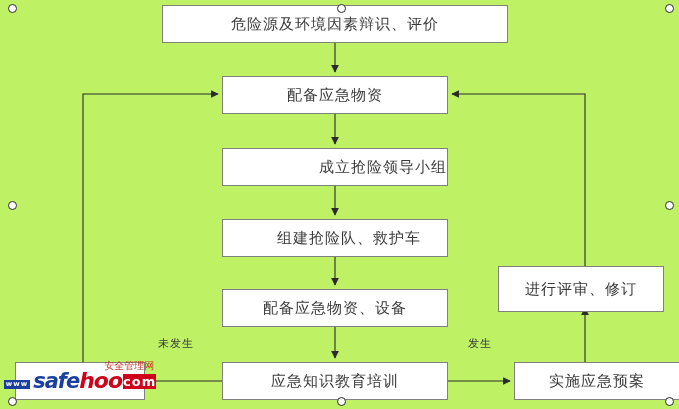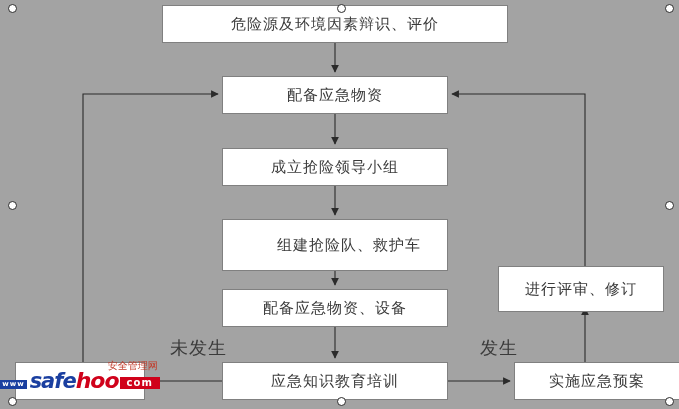--- a/index.html
+++ b/index.html
@@ -4,46 +4,45 @@
 <style>
   html, body {
     margin: 0;
     padding: 0;
     background: #ffffff;
   }
   #canvas {
     position: relative;
     width: 679px;
     height: 409px;
-    background: #a3a3a3;
+    background: #bef264;
     font-family: "Liberation Serif", "DejaVu Serif", serif;
     overflow: hidden;
   }
   .fc-box {
     position: absolute;
     box-sizing: border-box;
     border: 1px solid #808080;
     background: #ffffff;
     display: flex;
     align-items: center;
     justify-content: center;
     color: #3a3a3a;
     font-size: 15px;
     letter-spacing: 1px;
     white-space: nowrap;
     z-index: 3;
   }
   .fc-label {
     position: absolute;
     color: #3a3a3a;
-    font-size: 18px;
+    font-size: 11px;
     letter-spacing: 1px;
     white-space: nowrap;
     z-index: 4;
-    margin-left: 12px;
   }
   #edges {
     position: absolute;
     left: 0;
     top: 0;
     width: 679px;
     height: 409px;
     z-index: 1;
   }
   #handles {
@@ -105,24 +104,24 @@
   .logo-hoo {
     color: #d0021b;
     font-size: 22px;
     font-weight: bold;
     font-style: italic;
     letter-spacing: -1px;
   }
   .logo-com {
     background: #d0021b;
     color: #ffffff;
-    font-size: 10px;
-    font-weight: bold;
-    letter-spacing: 1px;
-    padding: 1px 7px;
+    font-size: 13px;
+    font-weight: bold;
+    letter-spacing: 1px;
+    padding: 1px 0;
     position: relative;
     top: -2px;
     margin-left: 1px;
   }
   .logo-cn {
     position: absolute;
     right: 2px;
     top: -9px;
     color: #c23b2a;
     font-family: "Liberation Serif", serif;
@@ -166,25 +165,25 @@
   </svg>
 
   <div class="fc-box" style="left:162px; top:5px; width:346px; height:38px;">
     <span>危险源及环境因素辩识、评价</span>
   </div>
 
   <div class="fc-box" style="left:222px; top:76px; width:226px; height:38px;">
     <span>配备应急物资</span>
   </div>
 
-  <div class="fc-box" style="left:222px; top:148px; width:226px; height:38px;">
+  <div class="fc-box" style="left:222px; top:148px; width:226px; height:38px;justify-content:flex-end;">
     <span>成立抢险领导小组</span>
   </div>
 
-  <div class="fc-box" style="left:222px; top:219px; width:226px; height:52px;padding-left:28px;">
+  <div class="fc-box" style="left:222px; top:219px; width:226px; height:38px;padding-left:28px;">
     <span>组建抢险队、救护车</span>
   </div>
 
   <div class="fc-box" style="left:222px; top:289px; width:226px; height:38px;">
     <span>配备应急物资、设备</span>
   </div>
 
   <div class="fc-box" style="left:222px; top:362px; width:226px; height:38px;">
     <span>应急知识教育培训</span>
   </div>

